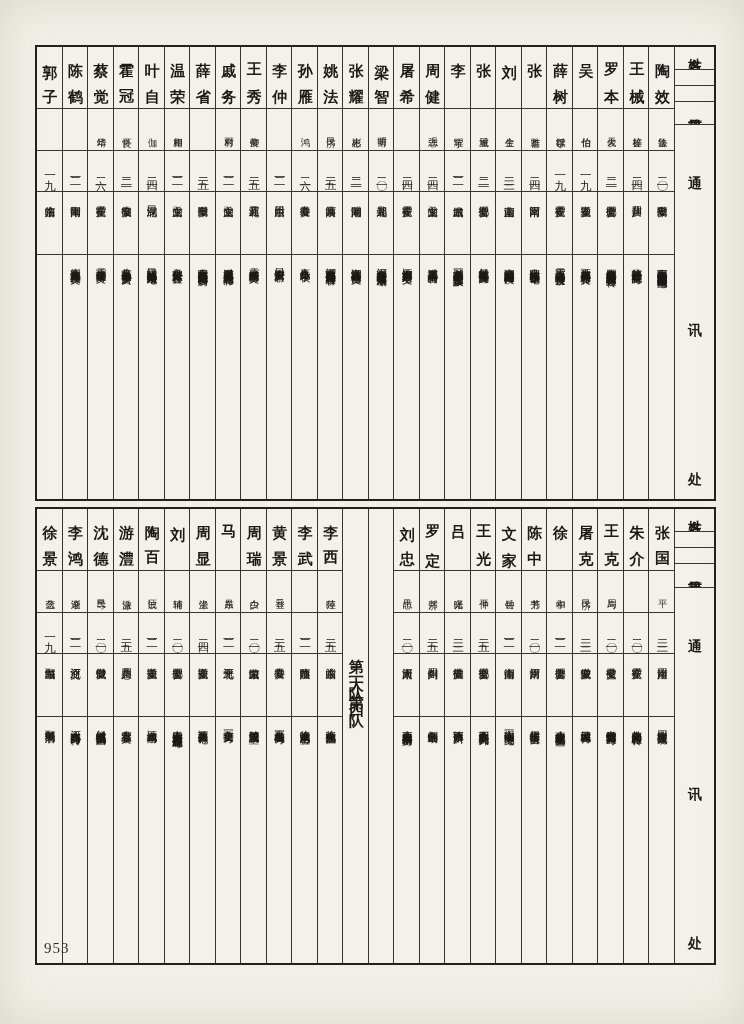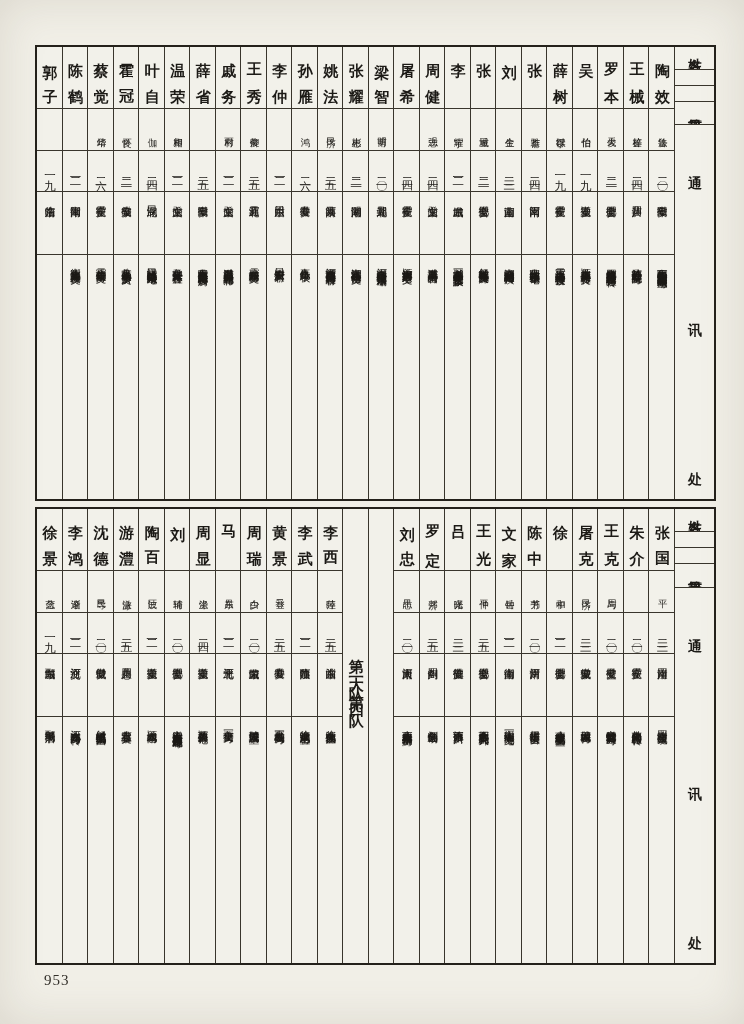--- a/index.html
+++ b/index.html
@@ -33,21 +33,21 @@
   .c-name .vtext{font-size:15px;font-weight:700;letter-spacing:1px;}
   .c-alias .vtext{font-size:9.5px;line-height:1.05;}
   .c-age .vtext{font-size:11.5px;letter-spacing:2px;}
   .c-native .vtext{font-size:10.5px;padding:6px 0;}
   .c-addr .vtext{font-size:10.5px;padding-top:5px;letter-spacing:.5px;}
   .head-col .vtext{font-weight:700;}
   .head-col .c-name .vtext,.head-col .c-native .vtext{font-size:14px;}
   .head-col .c-alias .vtext,.head-col .c-age .vtext{font-size:13px;height:100%;text-align:justify;text-align-last:justify;padding:5px 0;box-sizing:border-box;letter-spacing:0;}
   .head-col .c-addr .vtext{font-size:14px;height:100%;text-align:justify;text-align-last:justify;padding:38px 0;box-sizing:border-box;}
   .divider-label{font-size:15px;font-weight:700;letter-spacing:9px;padding-top:138px;margin:0 auto;}
-  .page-number{position:absolute;left:44px;top:972px;font-size:15px;letter-spacing:1px;color:#33302a;}
+  .page-number{position:absolute;left:44px;top:940px;font-size:15px;letter-spacing:1px;color:#33302a;}
 </style>
 </head>
 <body>
 
 <div class="page">
   <div id="table-upper" class="sheet-table">
       <div class="col head-col">
         <div class="cell c-name">
           <div class="vtext">姓名</div>
         </div>

